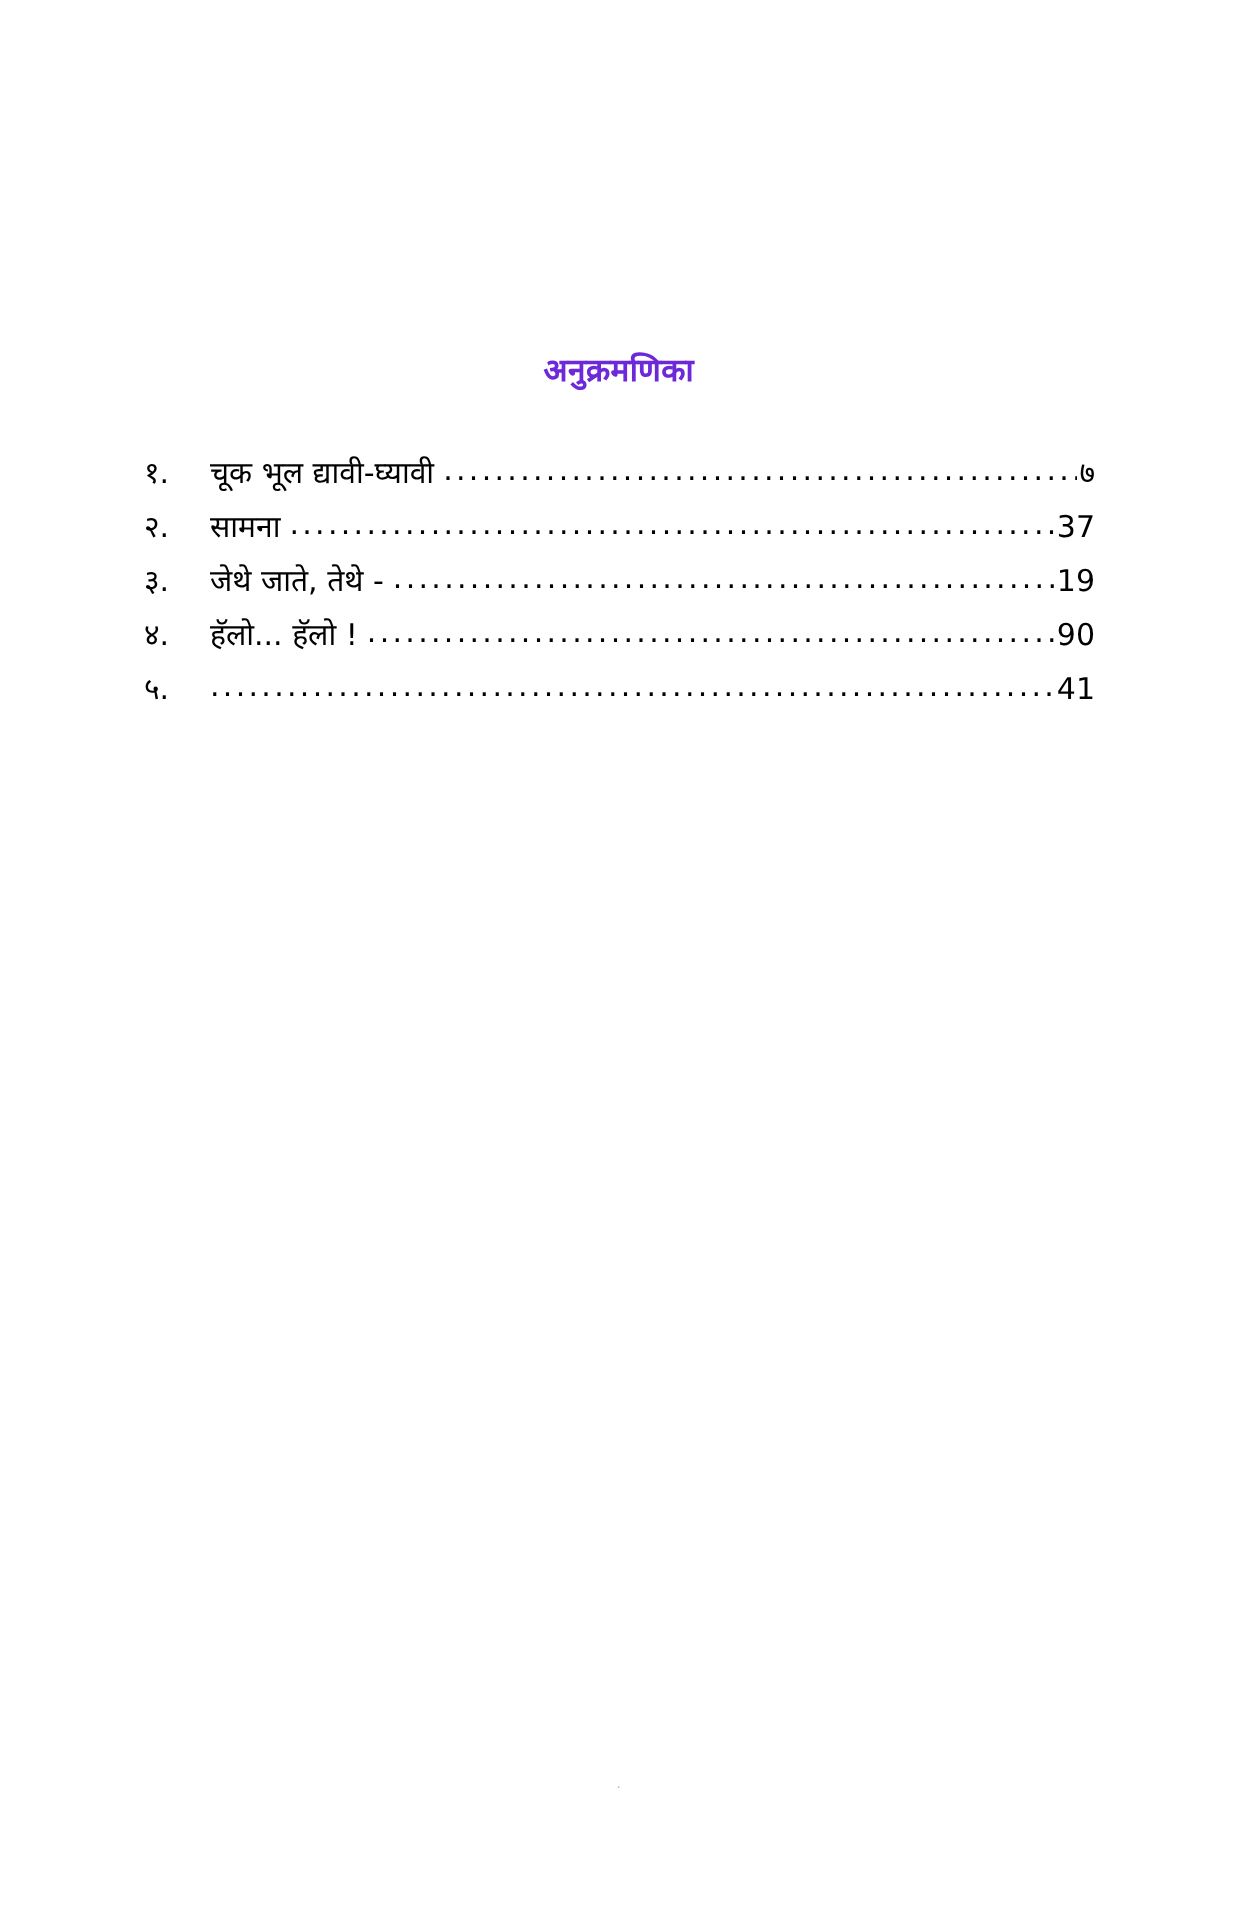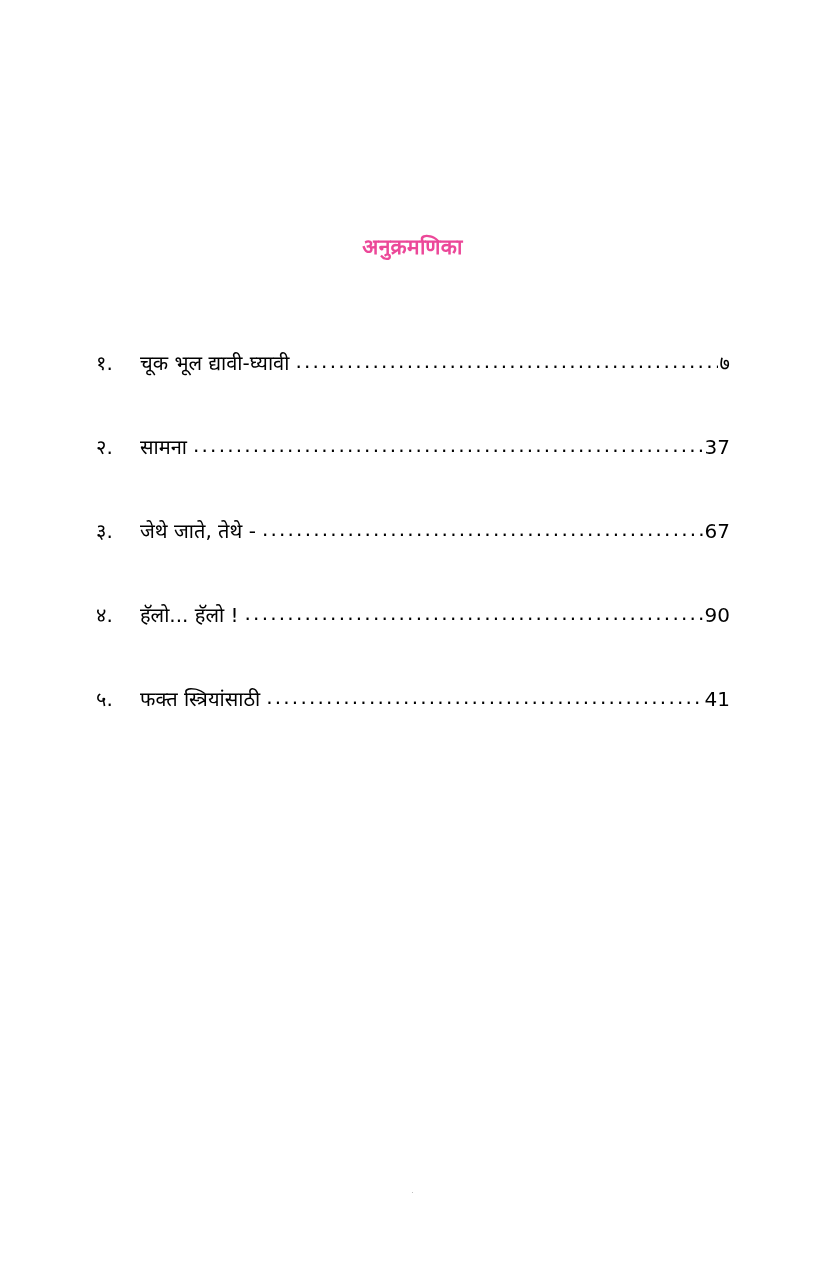--- a/index.html
+++ b/index.html
@@ -25,21 +25,21 @@
   }
   .toc-title {
     position: absolute;
     top: 232px;
     left: 0;
     width: 825px;
     text-align: center;
     font-size: 21px;
     font-weight: bold;
     letter-spacing: 0.3px;
-    color: #ec4899;
+    color: #6d28d9;
   }
   .toc-list {
     position: absolute;
     top: 298px;
     left: 96px;
     width: 634px;
     list-style: none;
     margin: 0;
     padding: 0;
   }
@@ -54,21 +54,20 @@
   .toc-num {
     width: 44px;
     flex: 0 0 44px;
     text-align: left;
     font-size: 20px;
   }
   .toc-label {
     flex: 0 0 auto;
     padding-right: 6px;
     font-size: 20px;
-    margin-top: 48px;
   }
   .toc-dots {
     flex: 1 1 auto;
     overflow: hidden;
     white-space: nowrap;
     font-size: 20px;
     letter-spacing: 2.2px;
     color: #000000;
     position: relative;
     top: -2px;
@@ -109,33 +108,32 @@
       <span class="toc-num">२.</span>
       <span class="toc-label">सामना</span>
       <span class="toc-dots">........................................................................................................</span>
       <span class="toc-page">37</span>
     </li>
 
     <li class="toc-entry">
       <span class="toc-num">३.</span>
       <span class="toc-label">जेथे जाते, तेथे -</span>
       <span class="toc-dots">........................................................................................................</span>
-      <span class="toc-page">67</span>
+      <span class="toc-page">19</span>
     </li>
 
     <li class="toc-entry">
       <span class="toc-num">४.</span>
       <span class="toc-label">हॅलो... हॅलो !</span>
       <span class="toc-dots">........................................................................................................</span>
       <span class="toc-page">90</span>
     </li>
 
     <li class="toc-entry">
       <span class="toc-num">५.</span>
-      <span class="toc-label">फक्त स्त्रियांसाठी</span>
       <span class="toc-dots">........................................................................................................</span>
       <span class="toc-page">41</span>
     </li>
 
   </ul>
 
   <div class="page-footer-mark">.</div>
 
 </div>
 

